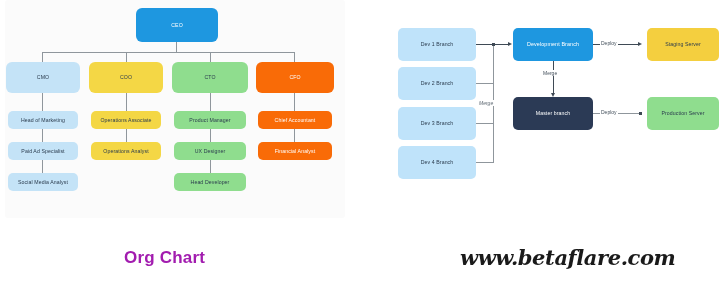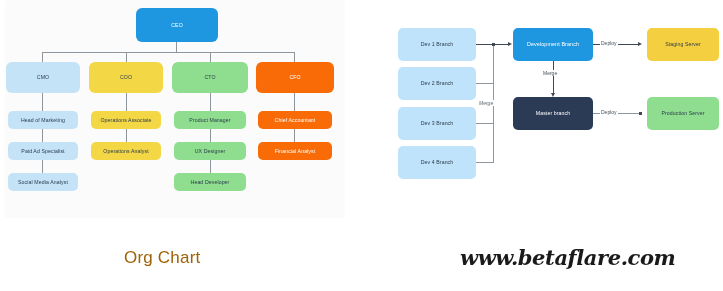--- a/index.html
+++ b/index.html
@@ -87,22 +87,22 @@
     color: #44505c;
     background: #ffffff;
     padding: 0 1px;
     white-space: nowrap;
   }
   .edge-label.italic { font-style: italic; color: #5b6670; }
 
   .caption {
     position: absolute;
     font-size: 17px;
-    font-weight: 400;
-    color: #a16207;
+    font-weight: 700;
+    color: #a21caf;
     letter-spacing: 0.2px;
     white-space: nowrap;
   }
   #org-caption { left: 124px; top: 248px; }
 
   .watermark {
     position: absolute;
     left: 460px;
     top: 245px;
     font-size: 21px;

